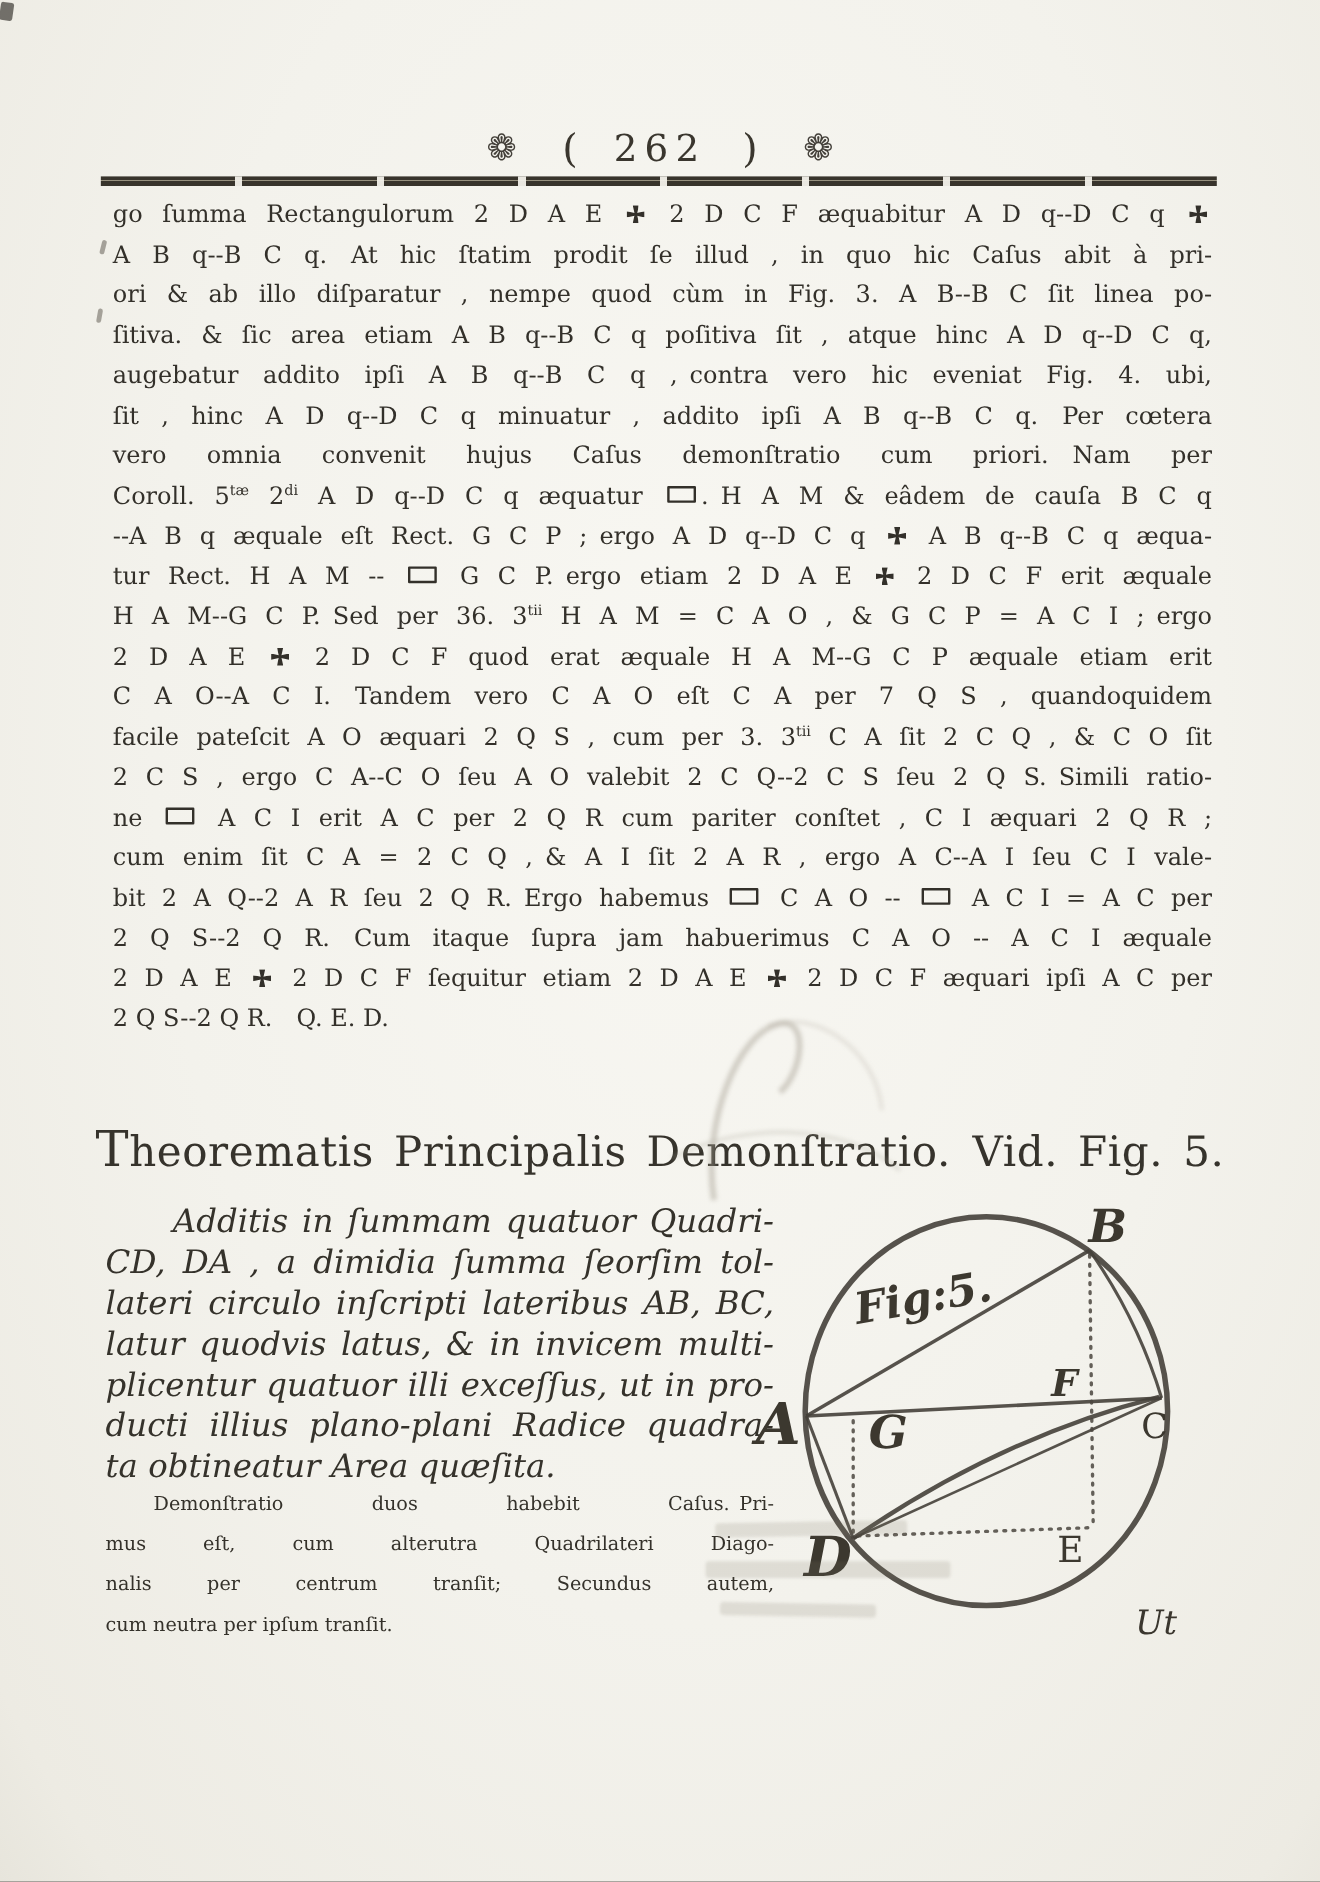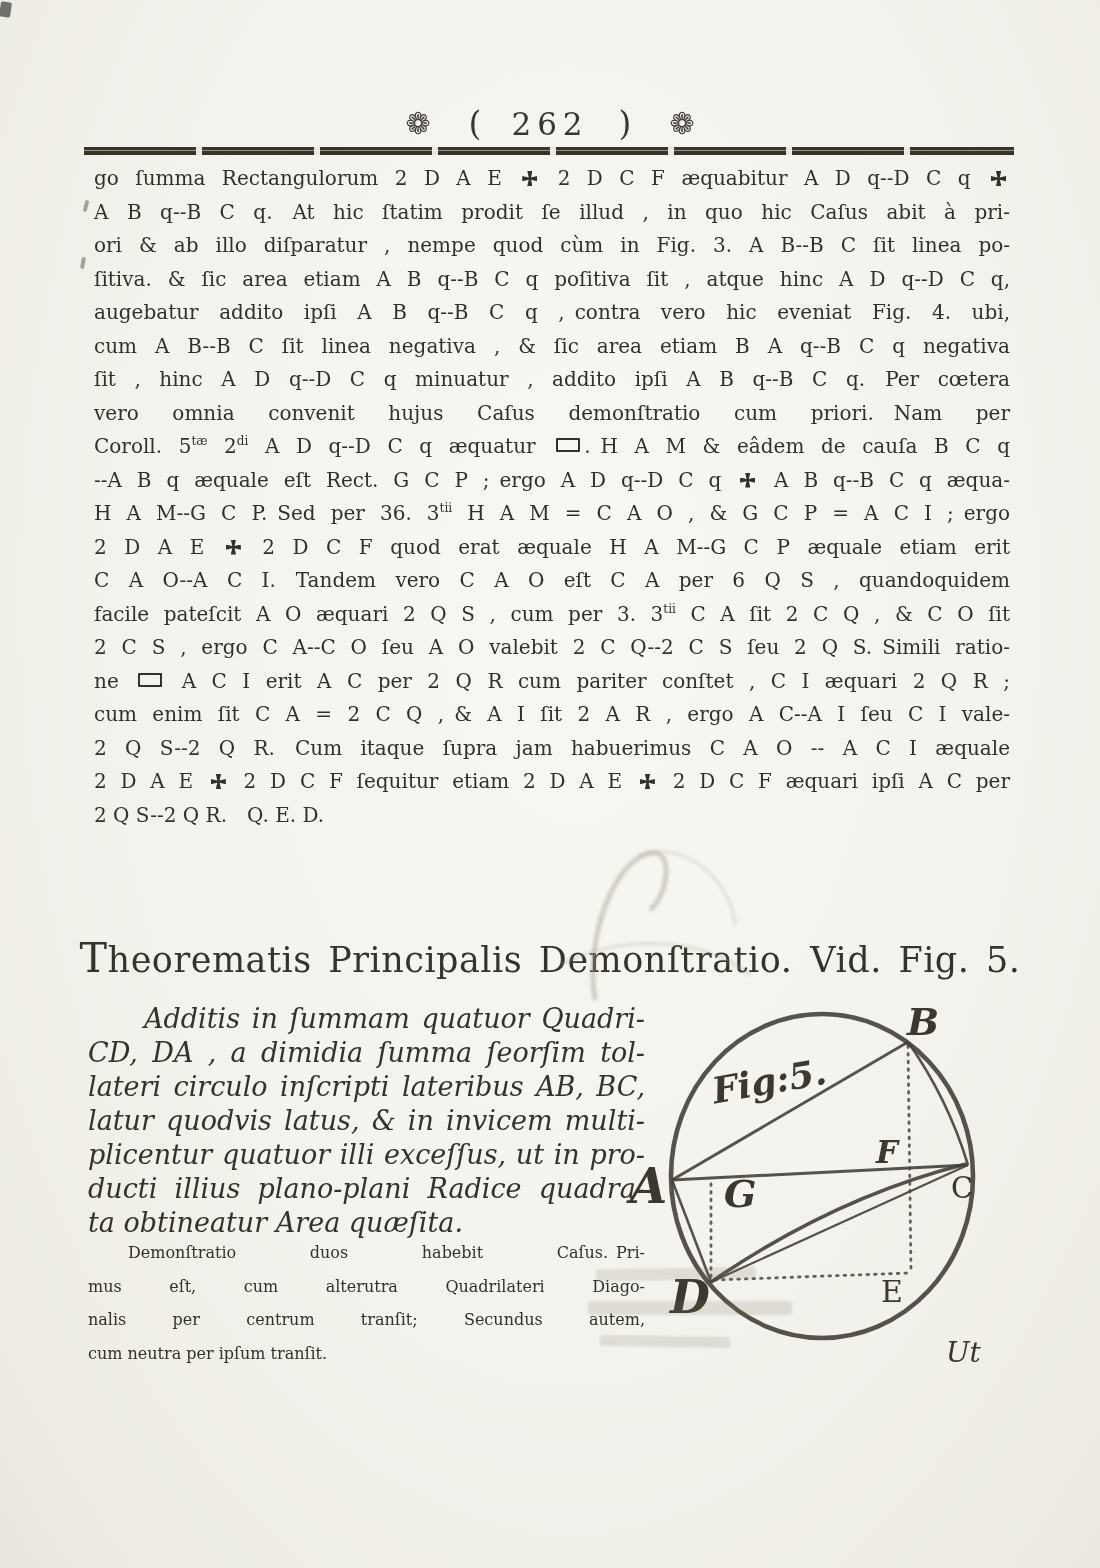--- a/index.html
+++ b/index.html
@@ -101,32 +101,33 @@
   </div>
 
   <div class="rule"></div>
 
   <section class="para body-para">
       <div class="line">go ſumma Rectangulorum 2 D A E <span class="sym-cross"></span> 2 D C F æquabitur A D q--D C q <span class="sym-cross"></span></div>
       <div class="line">A B q--B C q.  At hic ſtatim prodit ſe illud , in quo hic Caſus abit à pri-</div>
       <div class="line">ori &amp; ab illo diſparatur , nempe quod cùm in Fig. 3. A B--B C ſit linea po-</div>
       <div class="line">ſitiva. &amp; ſic area etiam A B q--B C q poſitiva ſit , atque hinc A D q--D C q,</div>
       <div class="line">augebatur addito ipſi A B q--B C q , contra vero hic eveniat Fig. 4. ubi,</div>
-      <div class="line">cum A B--B C ſit linea negativa , &amp; ſic area etiam B A q--B C q negativa</div>
       <div class="line">ſit , hinc A D q--D C q minuatur , addito ipſi A B q--B C q.  Per cœtera</div>
       <div class="line">vero omnia convenit hujus Caſus demonſtratio cum priori.  Nam per</div>
       <div class="line">Coroll. 5<sup>tæ</sup> 2<sup>di</sup> A D q--D C q æquatur <span class="sym-rect"></span>. H A M &amp; eâdem de cauſa B C q</div>
       <div class="line">--A B q æquale eſt Rect. G C P ; ergo A D q--D C q <span class="sym-cross"></span> A B q--B C q æqua-</div>
+      <div class="line">tur Rect. H A M -- <span class="sym-rect"></span> G C P. ergo etiam 2 D A E <span class="sym-cross"></span> 2 D C F erit æquale</div>
       <div class="line">H A M--G C P. Sed per 36. 3<sup>tii</sup> H A M = C A O , &amp; G C P = A C I ; ergo</div>
       <div class="line">2 D A E <span class="sym-cross"></span> 2 D C F quod erat æquale H A M--G C P æquale etiam erit</div>
-      <div class="line">C A O--A C I.  Tandem vero C A O eſt C A per 6 Q S , quandoquidem</div>
+      <div class="line">C A O--A C I.  Tandem vero C A O eſt C A per 7 Q S , quandoquidem</div>
       <div class="line">facile pateſcit A O æquari 2 Q S , cum per 3. 3<sup>tii</sup> C A ſit 2 C Q , &amp; C O ſit</div>
       <div class="line">2 C S , ergo C A--C O ſeu A O valebit 2 C Q--2 C S ſeu 2 Q S. Simili ratio-</div>
       <div class="line">ne <span class="sym-rect"></span> A C I erit A C per 2 Q R cum pariter conſtet , C I æquari 2 Q R ;</div>
       <div class="line">cum enim ſit C A = 2 C Q , &amp; A I ſit 2 A R , ergo A C--A I ſeu C I vale-</div>
+      <div class="line">bit 2 A Q--2 A R ſeu 2 Q R. Ergo habemus <span class="sym-rect"></span> C A O -- <span class="sym-rect"></span> A C I = A C per</div>
       <div class="line">2 Q S--2 Q R.  Cum itaque ſupra jam habuerimus C A O -- A C I æquale</div>
       <div class="line">2 D A E <span class="sym-cross"></span> 2 D C F ſequitur etiam 2 D A E <span class="sym-cross"></span> 2 D C F æquari ipſi A C per</div>
       <div class="line">2 Q S--2 Q R.  Q. E. D.</div>
     </section>
 
   <h1 class="heading">Theorematis Principalis Demonſtratio. Vid. Fig. 5.</h1>
 
   <section class="para italic-para">
       <div class="line">Additis in ſummam quatuor Quadri-</div>
       <div class="line">CD, DA , a dimidia ſumma ſeorſim tol-</div>

